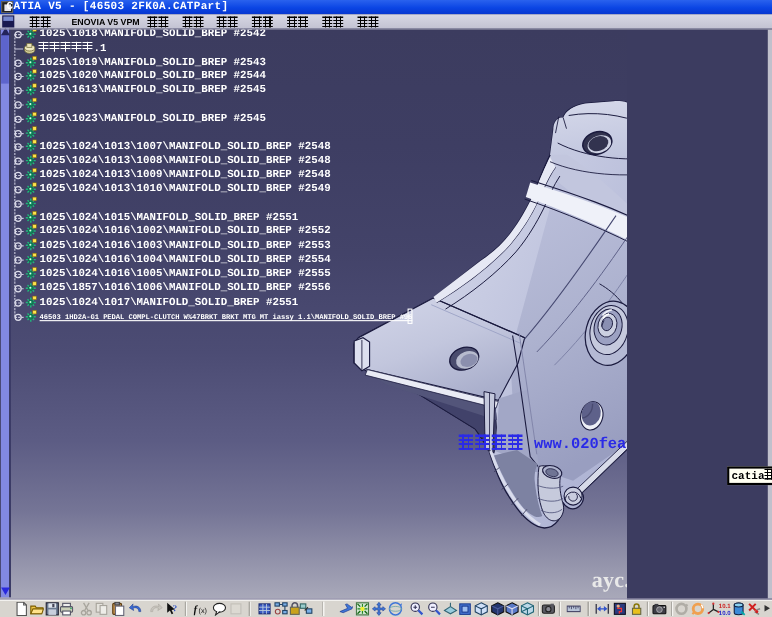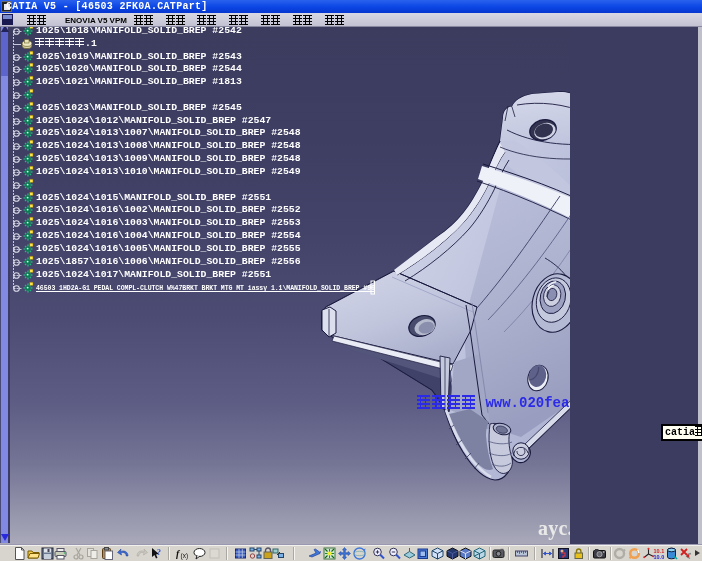--- a/index.html
+++ b/index.html
@@ -443,23 +443,22 @@
         <circle cx="5" cy="5" r="2.2" fill="#0e8a5c" stroke="#0a5c3e" stroke-width="0.6"></circle>
         <circle cx="4.6" cy="4.6" r="0.9" fill="#d6fbe8"></circle>
         <rect x="6.8" y="-0.8" width="3.2" height="3.2" fill="#ffe34d" stroke="#8a7000" stroke-width="0.5"></rect>
       </g>
 <rect x="371" y="254" width="3.5" height="13" fill="none" stroke="#fff" stroke-width="1"></rect>
 </svg>
 <div class="trow" style="top:25px">1025\1018\MANIFOLD_SOLID_BREP #2542</div>
 <div class="trow" style="top:38px;left:35px"><span class="cjkw"></span><span class="cjkw"></span><span class="cjkw"></span><span class="cjkw"></span><span class="cjkw"></span>.1</div>
 <div class="trow" style="top:51px">1025\1019\MANIFOLD_SOLID_BREP #2543</div>
 <div class="trow" style="top:63px">1025\1020\MANIFOLD_SOLID_BREP #2544</div>
-<div class="trow" style="top:76px">1025\1021\MANIFOLD_SOLID_BREP #1813</div>
+<div class="trow" style="top:76px">1025\1613\MANIFOLD_SOLID_BREP #2545</div>
 <div class="trow" style="top:102px">1025\1023\MANIFOLD_SOLID_BREP #2545</div>
-<div class="trow" style="top:115px">1025\1024\1012\MANIFOLD_SOLID_BREP #2547</div>
 <div class="trow" style="top:127px">1025\1024\1013\1007\MANIFOLD_SOLID_BREP #2548</div>
 <div class="trow" style="top:140px">1025\1024\1013\1008\MANIFOLD_SOLID_BREP #2548</div>
 <div class="trow" style="top:153px">1025\1024\1013\1009\MANIFOLD_SOLID_BREP #2548</div>
 <div class="trow" style="top:166px">1025\1024\1013\1010\MANIFOLD_SOLID_BREP #2549</div>
 <div class="trow" style="top:192px">1025\1024\1015\MANIFOLD_SOLID_BREP #2551</div>
 <div class="trow" style="top:204px">1025\1024\1016\1002\MANIFOLD_SOLID_BREP #2552</div>
 <div class="trow" style="top:217px">1025\1024\1016\1003\MANIFOLD_SOLID_BREP #2553</div>
 <div class="trow" style="top:230px">1025\1024\1016\1004\MANIFOLD_SOLID_BREP #2554</div>
 <div class="trow" style="top:243px">1025\1024\1016\1005\MANIFOLD_SOLID_BREP #2555</div>
 <div class="trow" style="top:256px">1025\1857\1016\1006\MANIFOLD_SOLID_BREP #2556</div>

